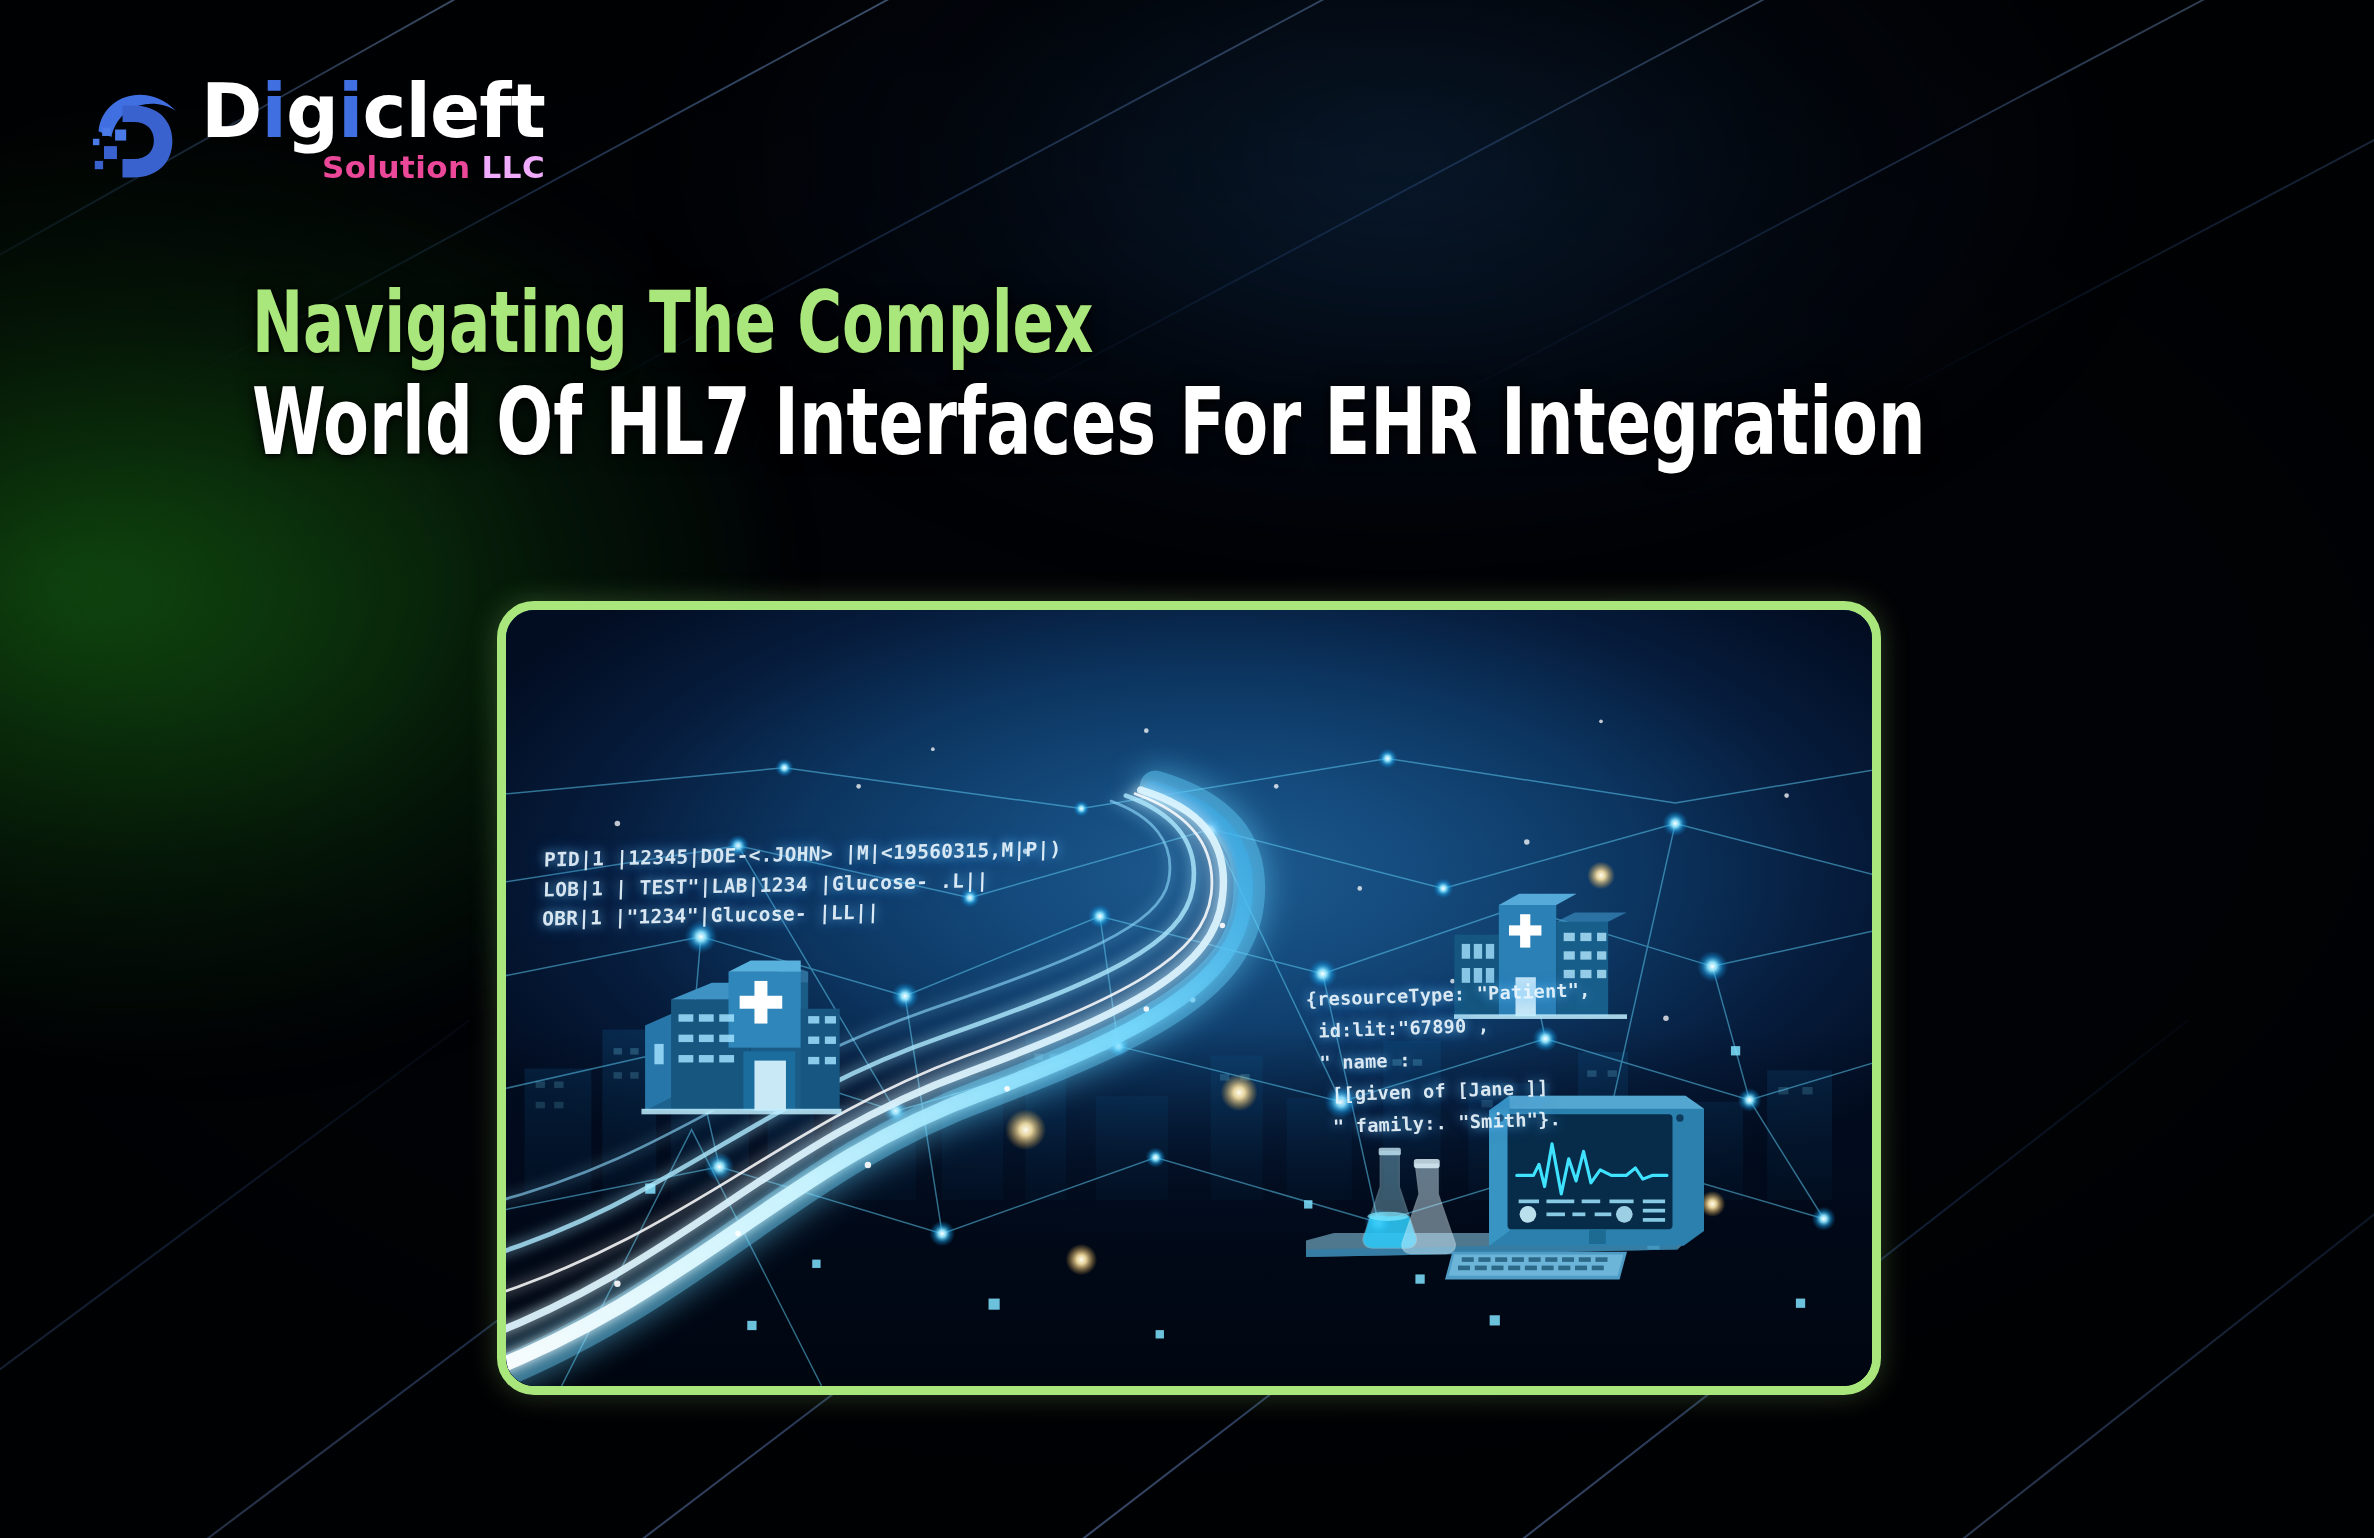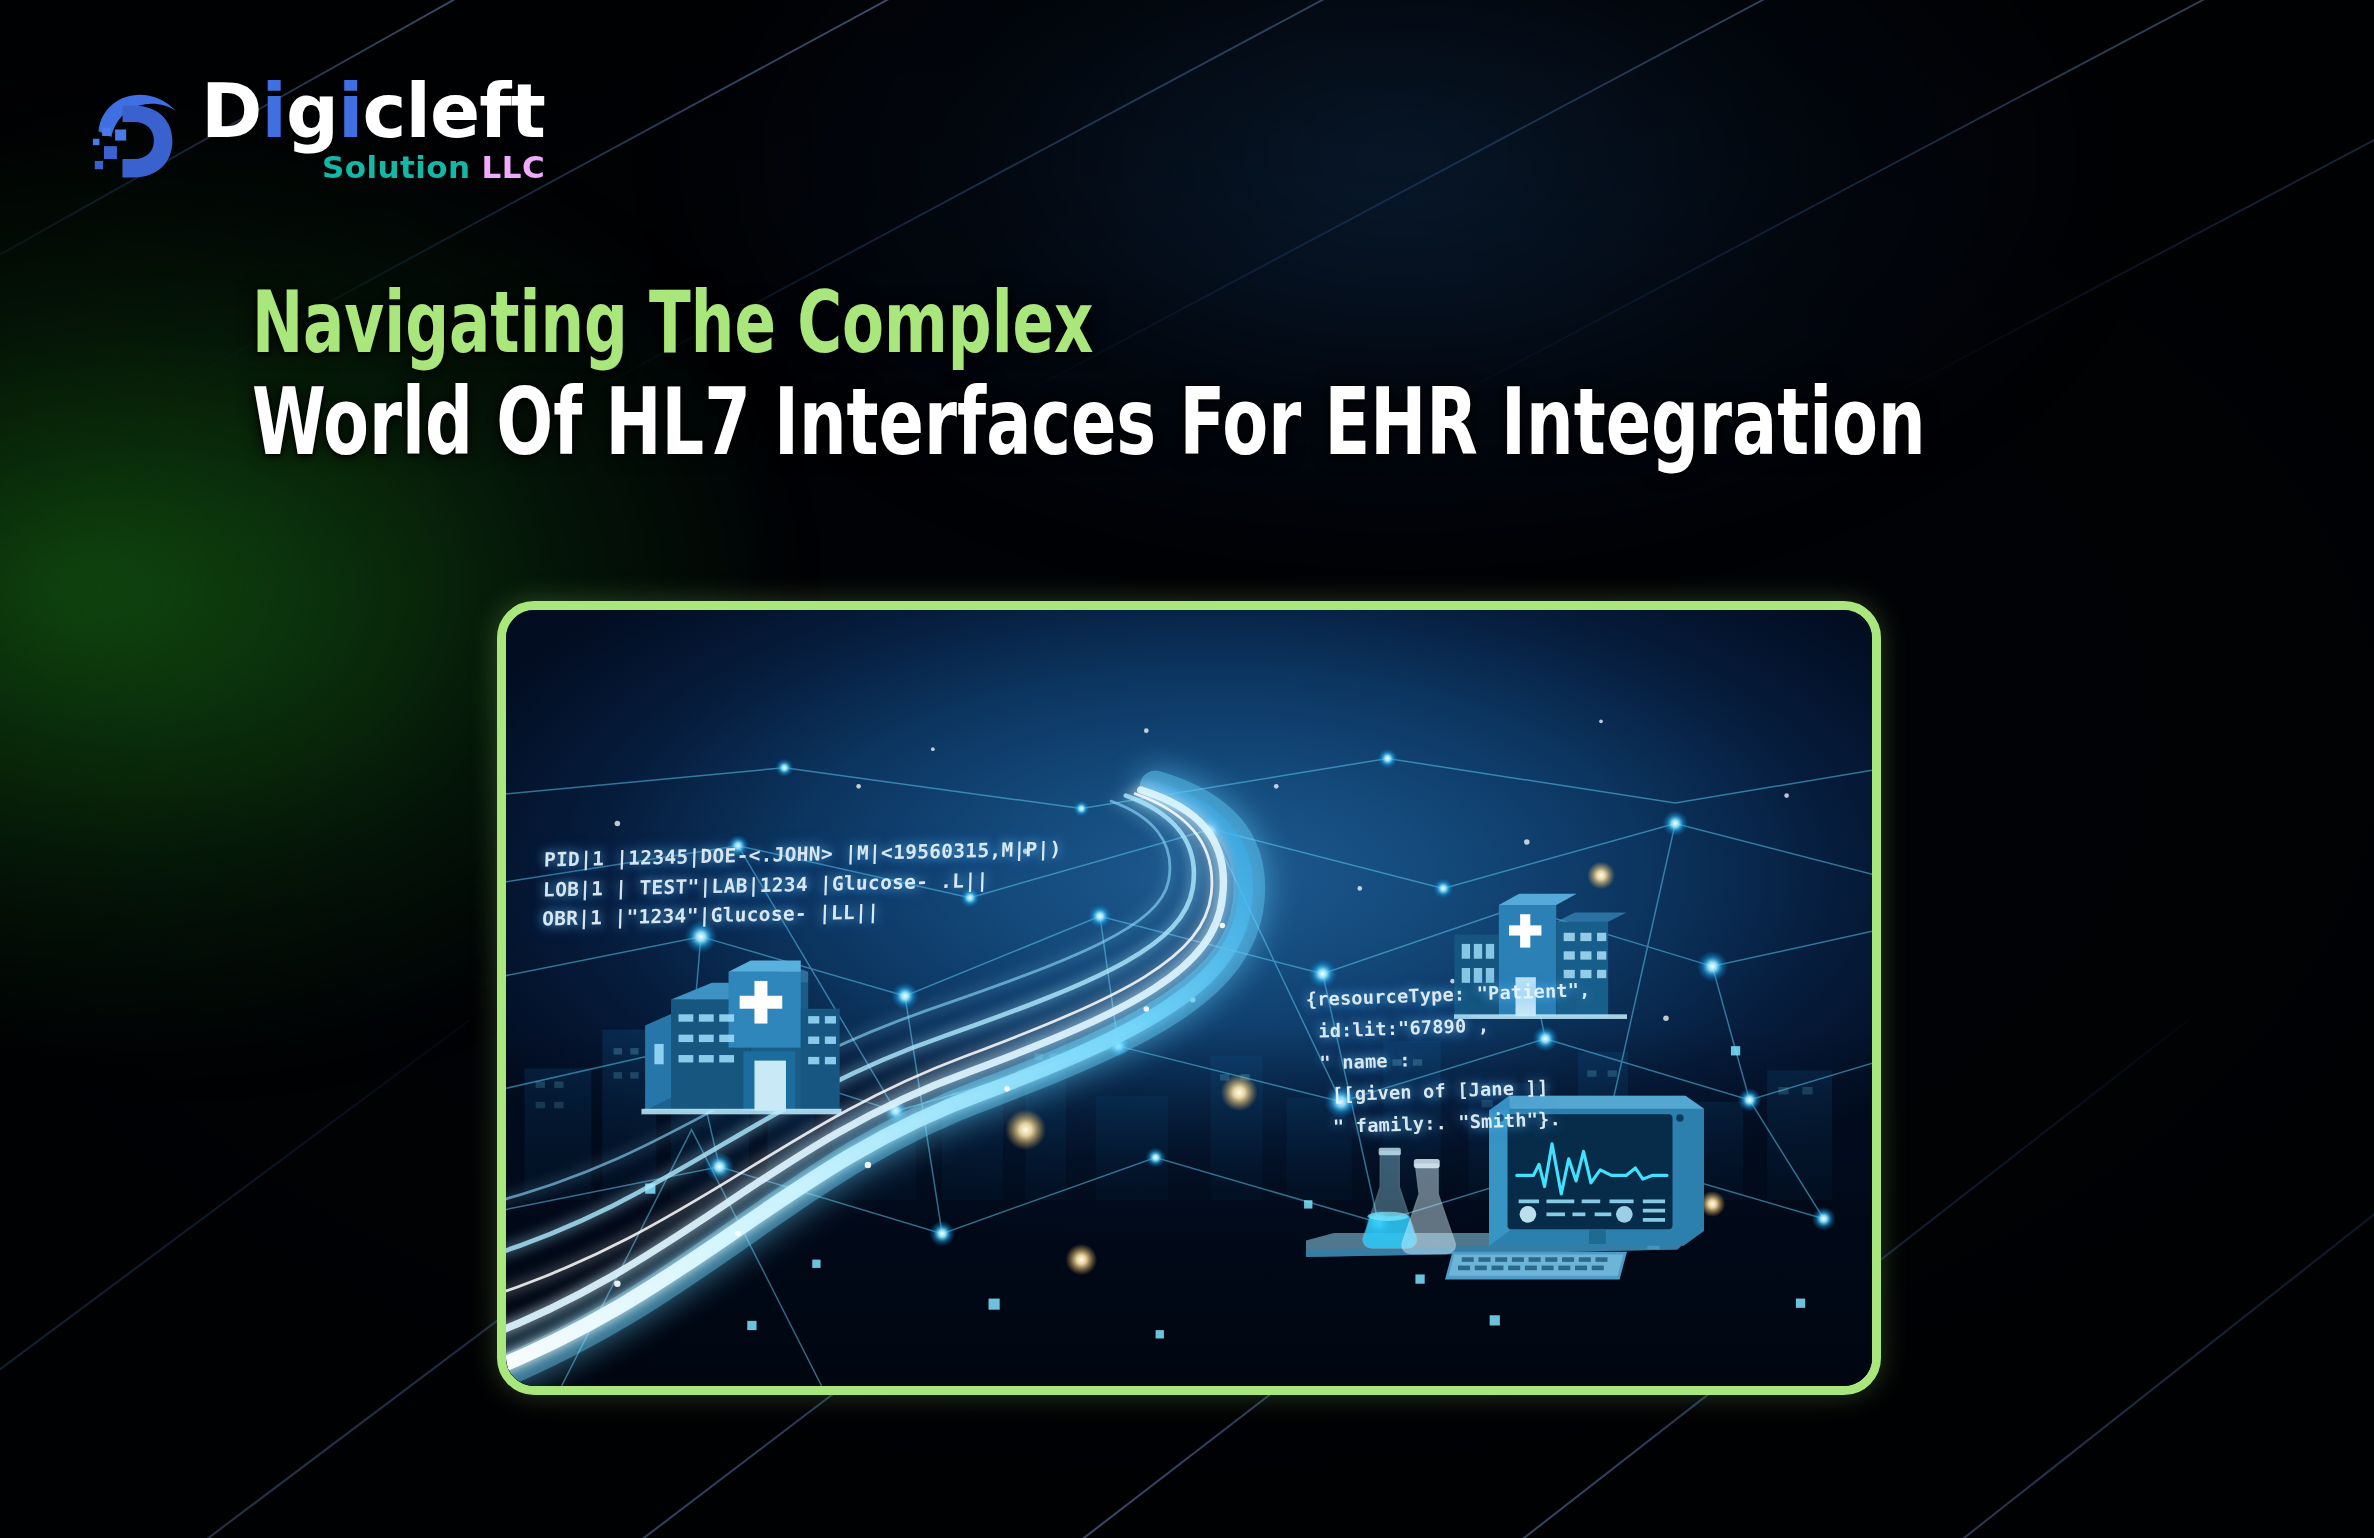--- a/index.html
+++ b/index.html
@@ -49,21 +49,21 @@
   .wordmark {
     font-size:74px; font-weight:700; letter-spacing:-0.9px;
     line-height:0.98; color:#ffffff;
     font-family:"DejaVu Sans", sans-serif;
   }
   .wordmark .bl { color:#3f6fe0; }
   .tagline {
     margin-top:1.9px; text-align:right; font-size:31px; font-weight:700;
     letter-spacing:0.4px; font-family:"DejaVu Sans", sans-serif;
   }
-  .tagline .sol { color:#14b8a6; }
+  .tagline .sol { color:#ec4899; }
   .tagline .llc { color:#f0abfc; }
 
   
   #headline { position:absolute; left:16px; right:0; top:278px; }
   .hl-line {
     font-family:"DejaVu Sans Condensed","Liberation Sans Narrow","Liberation Sans", sans-serif;
     font-weight:700;
     font-stretch:condensed;
     transform:scaleX(0.80);
     transform-origin:center center;

